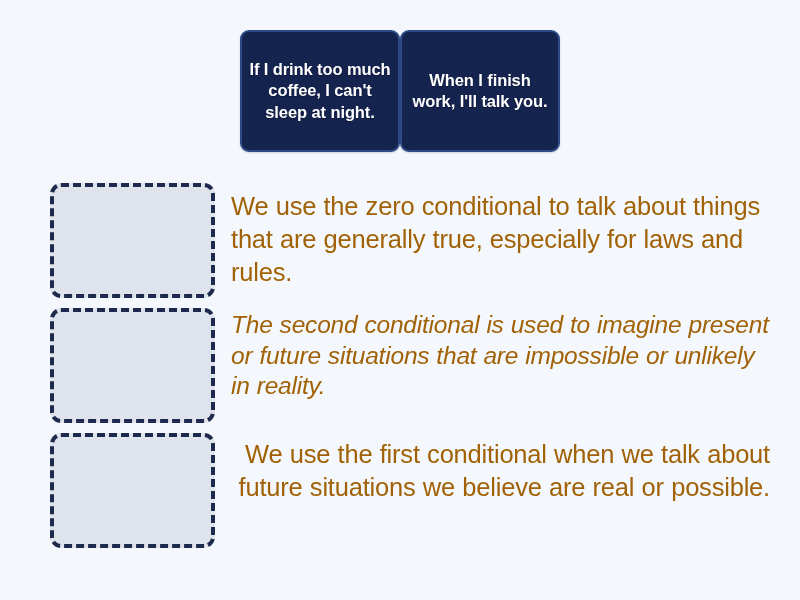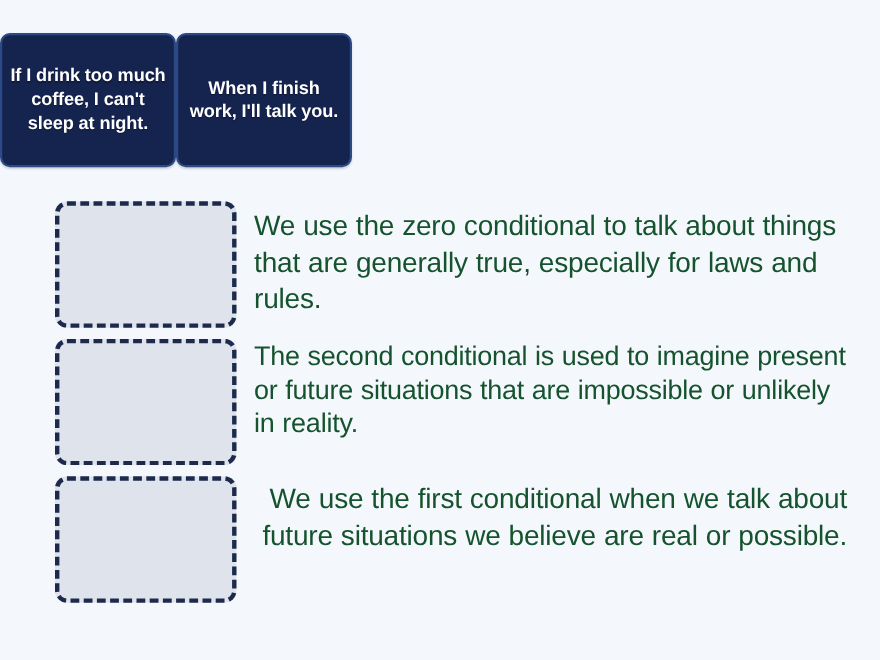--- a/index.html
+++ b/index.html
@@ -20,20 +20,21 @@
   
   #tiles-row {
     position: absolute;
     left: 0;
     top: 0;
     width: 800px;
     height: 178px;
     display: flex;
     flex-direction: row;
     align-items: center;
+    justify-content: center;
     padding-top: 4px;
     box-sizing: border-box;
   }
 
   .tile {
     width: 160px;
     height: 122px;
     background: #15234f;
     border: 2px solid #2c4b86;
     border-radius: 9px;
@@ -77,31 +78,31 @@
     height: 115px;
     flex: 0 0 165px;
     background: #dfe3ec;
     border: 4px dashed #1d2a4d;
     border-radius: 11px;
     box-sizing: border-box;
   }
 
   .prompt {
     flex: 1 1 auto;
-    color: #14532d;
+    color: #a16207;
     font-size: 25.5px;
     line-height: 1.29;
     padding-left: 16px;
     padding-top: 7px;
     padding-right: 30px;
     letter-spacing: -0.2px;
     word-spacing: 0.4px;
   }
 
-  .row-2 .prompt { font-size: 24.5px; line-height: 1.25; padding-top: 2px; }
+  .row-2 .prompt { font-size: 24.5px; line-height: 1.25; padding-top: 2px; font-style: italic; }
   .row-3 .prompt { padding-top: 5px; text-align: right; }
 </style>
 </head>
 <body>
 
 <div id="tiles-row">
 
   <div class="tile">
     <span class="tile-text">If I drink too much coffee, I can't sleep at night.</span>
   </div>

